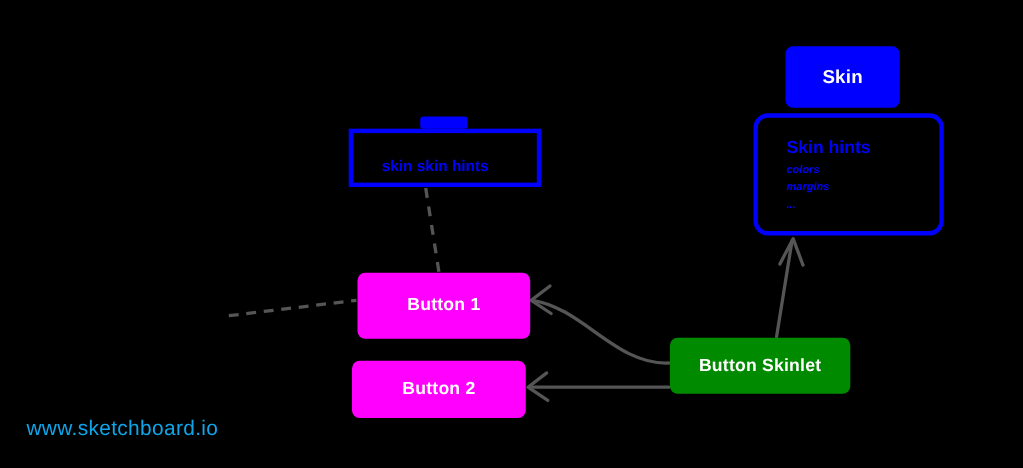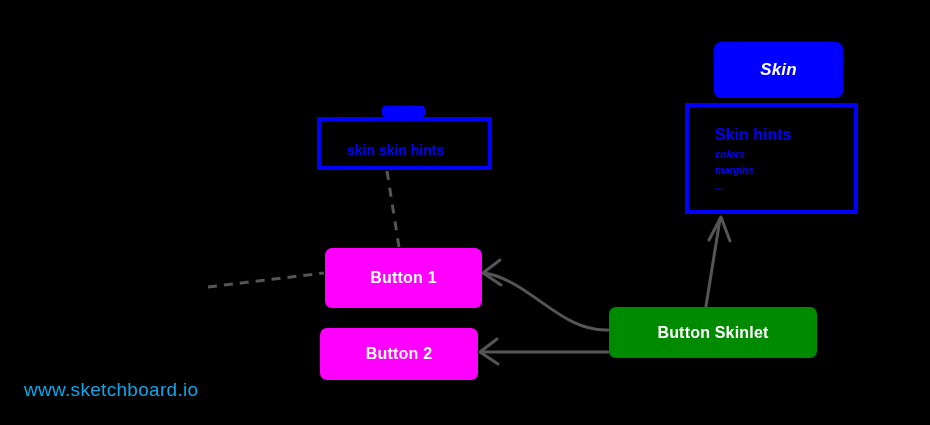--- a/index.html
+++ b/index.html
@@ -47,32 +47,32 @@
   .node-frame {
     border: 4px solid #0000ff;
     background: transparent;
     display: block;
     padding: 10px 14px;
   }
 
   #node-skin {
     left: 714px;
     top: 42px;
-    width: 129px;
+    width: 104px;
     height: 56px;
     background: #0000ff;
     font-size: 17px;
-    font-style: italic;
   }
 
   #node-skin-hints {
     left: 685px;
     top: 103px;
     width: 173px;
     height: 111px;
+    border-radius: 13px;
   }
   #node-skin-hints .frame-title {
     color: #0000ff;
     font-size: 16px;
     font-weight: bold;
     margin: 9px 0 4px 12px;
   }
   #node-skin-hints .frame-item {
     color: #0000ff;
     font-size: 10px;
@@ -124,21 +124,21 @@
     left: 41px;
     top: 261px;
     width: 166px;
     height: 55px;
     background: #9a9a06;
     font-size: 16px;
   }
   #node-button-skinlet {
     left: 609px;
     top: 307px;
-    width: 208px;
+    width: 164px;
     height: 51px;
     background: #008a00;
     font-size: 16px;
   }
 
   #watermark {
     position: absolute;
     left: 24px;
     top: 379px;
     color: #0ea5e9;

